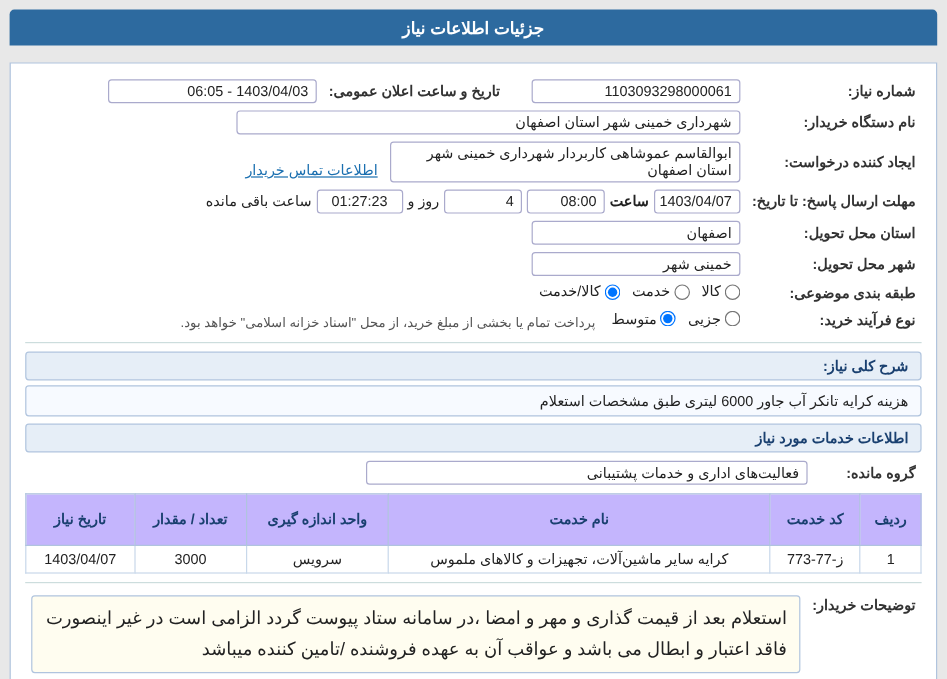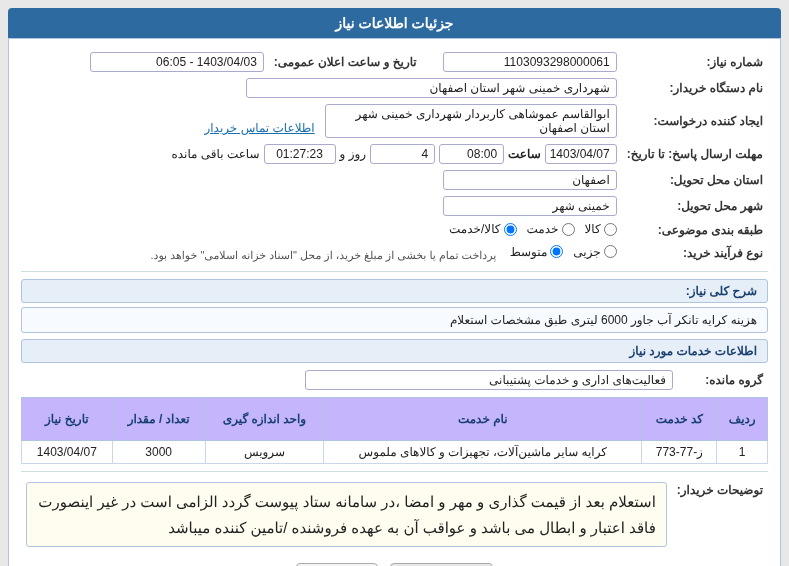--- a/index.html
+++ b/index.html
@@ -17,21 +17,21 @@
       padding: 8px;
     }
     .header-bar {
       background: #2d6a9f;
       color: #fff;
       text-align: center;
       padding: 7px 10px;
       font-size: 14px;
       font-weight: bold;
       border-radius: 4px 4px 0 0;
-      margin-bottom: 0;
+      margin-bottom: 14px;
     }
     .main-card {
       background: #fff;
       border: 1px solid #b0c4de;
       border-radius: 0 0 4px 4px;
       padding: 10px 12px 8px 12px;
     }
     .info-table {
       width: 100%;
       border-collapse: collapse;
@@ -193,21 +193,21 @@
           <span class="input-box input-medium">1103093298000061</span>
         </td>
         <td class="label-cell">تاریخ و ساعت اعلان عمومی:</td>
         <td class="value-cell">
           <span class="input-box input-medium">1403/04/03 - 06:05</span>
         </td>
       </tr>
       <tr>
         <td class="label-cell">نام دستگاه خریدار:</td>
         <td class="value-cell" colspan="3">
-          <span class="input-box" style="width:371px;">شهرداری خمینی شهر استان اصفهان</span>
+          <span class="input-box" style="width:420px;">شهرداری خمینی شهر استان اصفهان</span>
         </td>
       </tr>
       <tr>
         <td class="label-cell">ایجاد کننده درخواست:</td>
         <td class="value-cell" colspan="3">
           <span class="input-box" style="width:292px;">ابوالقاسم عموشاهی کاربردار شهرداری خمینی شهر استان اصفهان</span>
           &nbsp;
           <span class="blue-link">اطلاعات تماس خریدار</span>
         </td>
       </tr>

